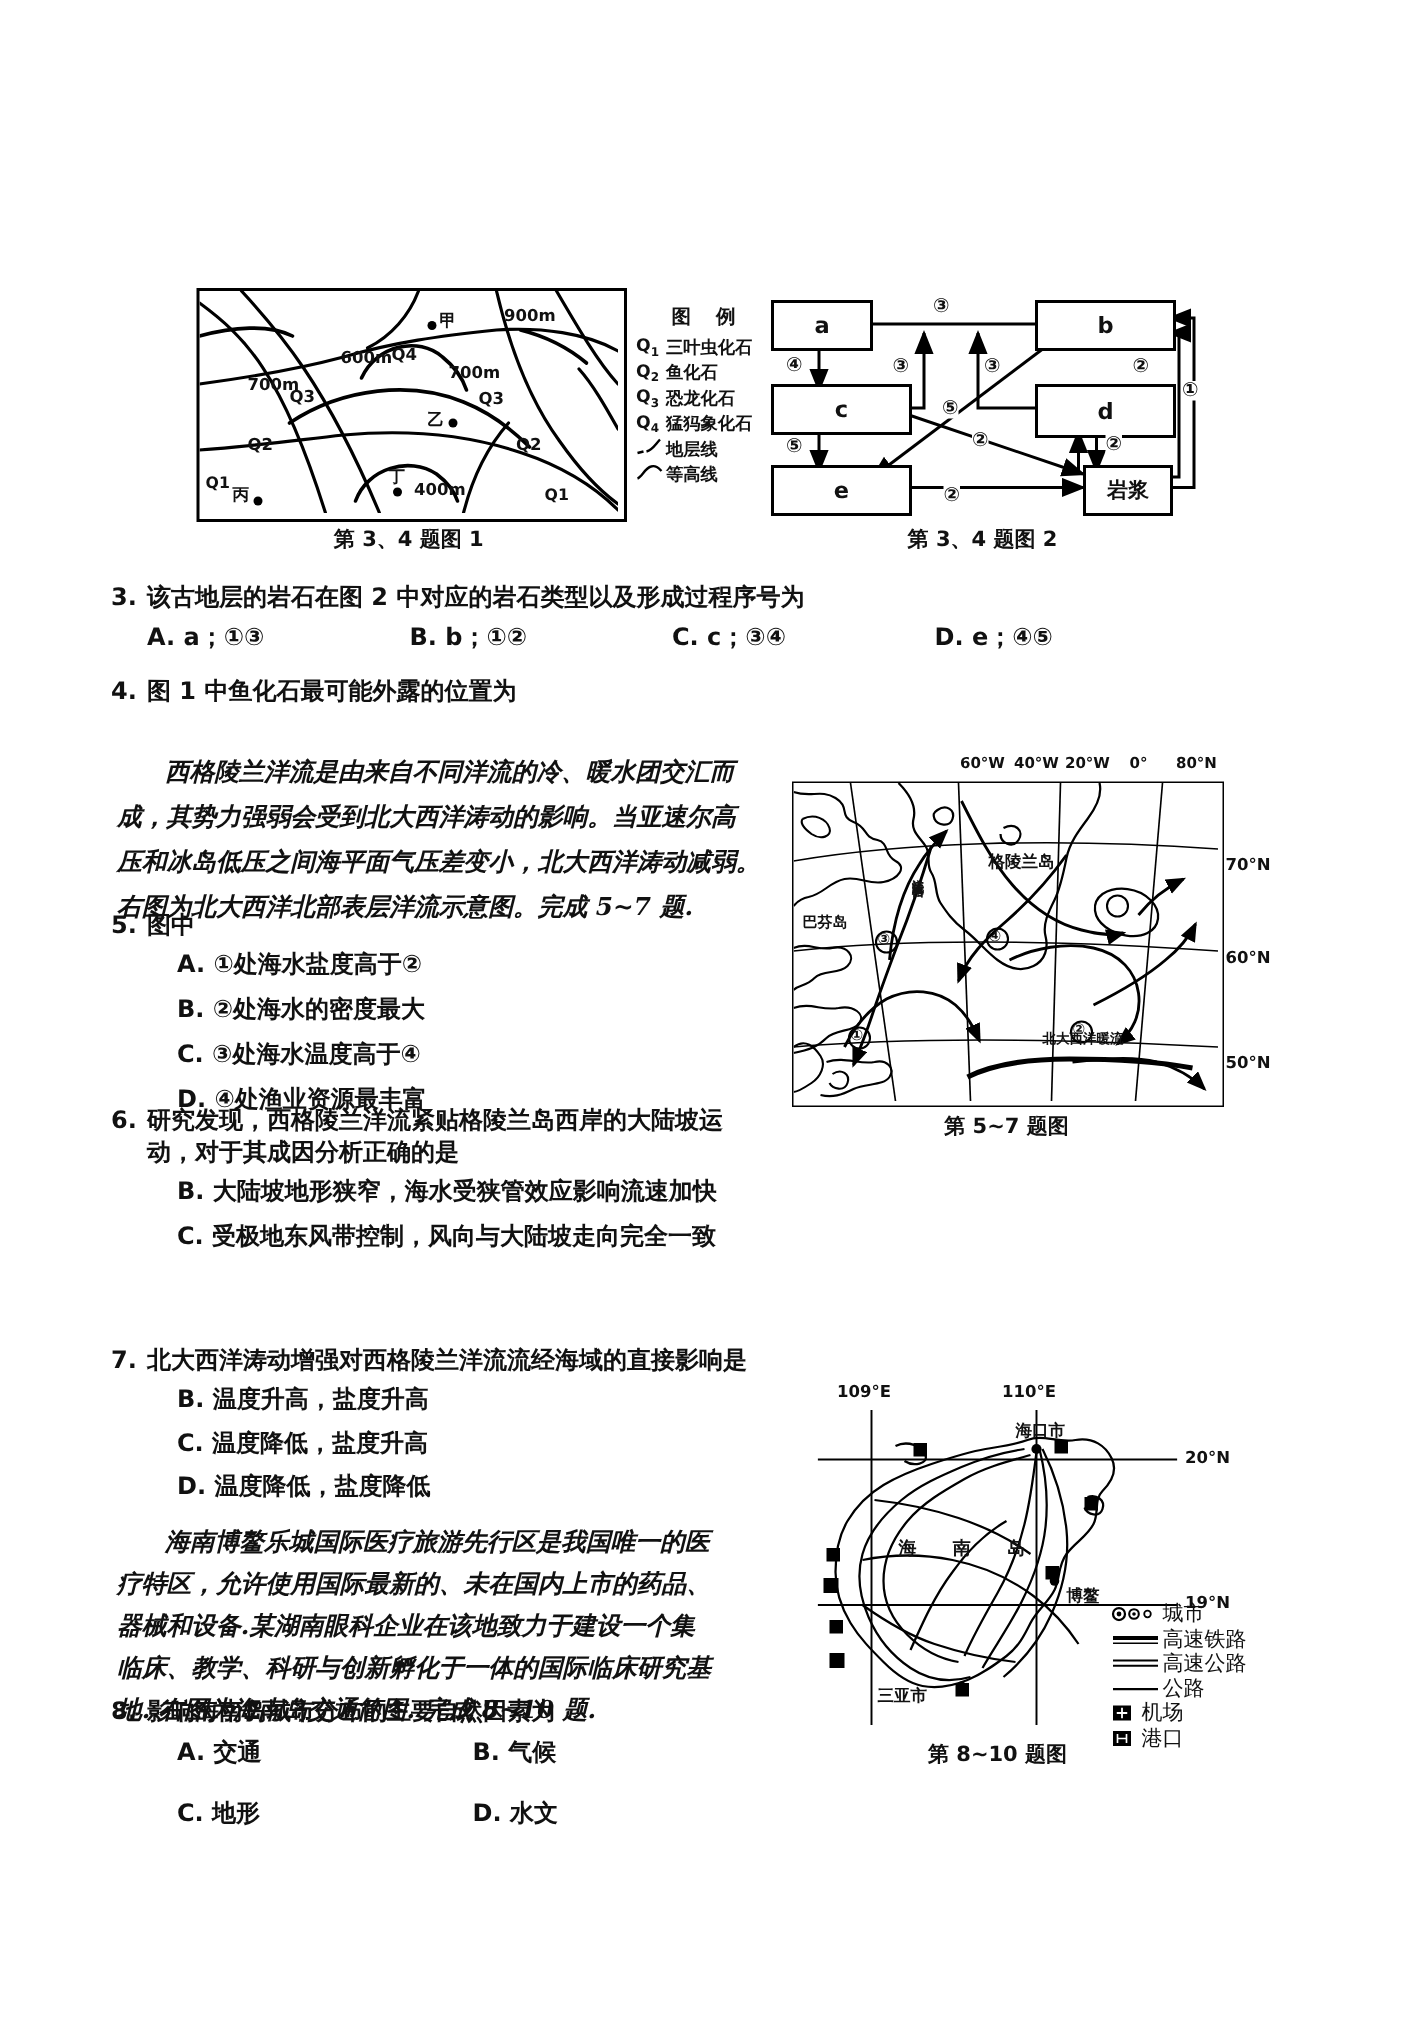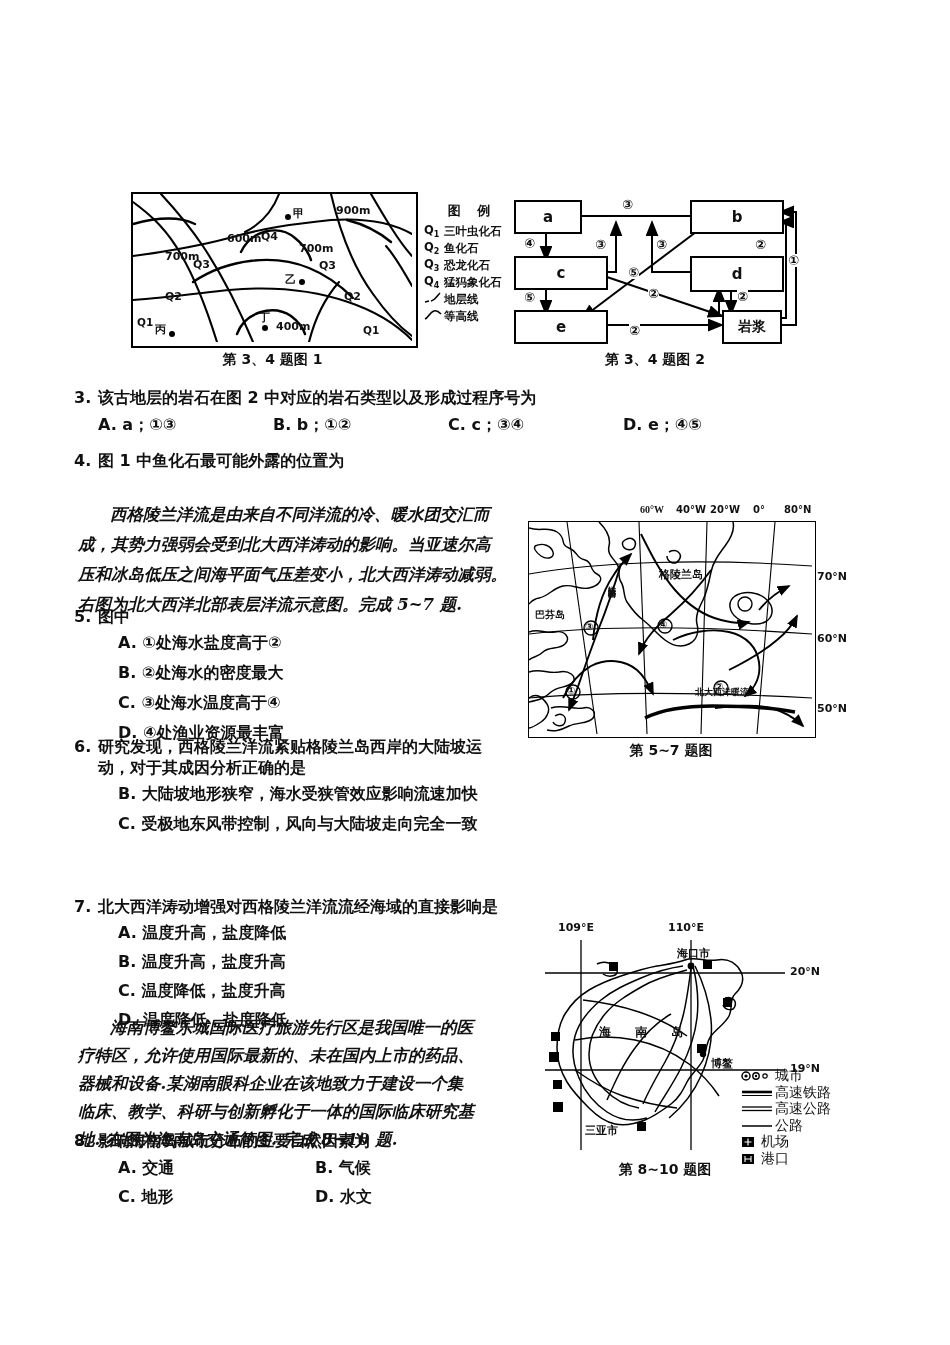--- a/index.html
+++ b/index.html
@@ -254,21 +254,20 @@
       <div>C. 受极地东风带控制，风向与大陆坡走向完全一致</div>
     </div>
   </div>
 
   <div class="abs" style="left:74px;top:897px;width:480px;">
     <div style="display:flex;">
       <span class="qnum stem" style="width:24px;">7.</span>
       <span class="stem">北大西洋涛动增强对西格陵兰洋流流经海域的直接影响是</span>
     </div>
     <div class="opt" style="padding-left:44px;line-height:29px;">
-      <div>A. 温度升高，盐度降低</div>
       <div>B. 温度升高，盐度升高</div>
       <div>C. 温度降低，盐度升高</div>
       <div>D. 温度降低，盐度降低</div>
     </div>
   </div>
 
   <div class="abs lead" style="left:78px;top:1014px;width:450px;line-height:28px;">
     <div style="text-indent:32px;">海南博鳌乐城国际医疗旅游先行区是我国唯一的医</div>
     <div>疗特区，允许使用国际最新的、未在国内上市的药品、</div>
     <div>器械和设备.某湖南眼科企业在该地致力于建设一个集</div>
@@ -278,21 +277,21 @@
 
   <div class="abs" style="left:74px;top:1131px;width:480px;">
     <div style="display:flex;">
       <span class="qnum stem" style="width:24px;">8.</span>
       <span class="stem">影响海南岛城市分布的主要自然因素为</span>
     </div>
     <div style="display:flex;padding-left:44px;margin-top:6px;">
       <span class="opt" style="width:197px;">A. 交通</span>
       <span class="opt">B. 气候</span>
     </div>
-    <div style="display:flex;padding-left:44px;margin-top:8px;">
+    <div style="display:flex;padding-left:44px;margin-top:20px;">
       <span class="opt" style="width:197px;">C. 地形</span>
       <span class="opt">D. 水文</span>
     </div>
   </div>
 
   <div class="abs" id="fig3">
     <svg width="283" height="212" viewBox="0 0 283 212">
       <defs>
         <marker id="ah2" markerWidth="8" markerHeight="8" refX="6" refY="2.8" orient="auto">
           <path d="M0,0 L7,2.8 L0,5.6 z" fill="#000"></path>
@@ -363,21 +362,21 @@
     <span class="f3lab cn" style="left:130px;top:45px;font-size:11px;">格陵兰岛</span>
     <span class="f3lab cn" style="left:6px;top:86px;font-size:10px;">巴芬岛</span>
     <span class="f3lab cn" style="left:76px;top:62px;font-size:8px;writing-mode:vertical-rl;letter-spacing:-1px;">西格陵兰洋流</span>
     <span class="f3lab cn" style="left:166px;top:164px;font-size:9px;">北大西洋暖流</span>
     <span class="f3lab" style="left:56px;top:99px;">③</span>
     <span class="f3lab" style="left:130px;top:97px;">④</span>
     <span class="f3lab" style="left:38px;top:163px;">①</span>
     <span class="f3lab" style="left:186px;top:159px;">②</span>
   </div>
 
-  <span class="abs f3top" style="left:640px;top:504px;font-family:Liberation Serif, serif;">60°W</span>
+  <span class="abs f3top" style="left:640px;top:504px;">60°W</span>
   <span class="abs f3top" style="left:676px;top:504px;">40°W</span>
   <span class="abs f3top" style="left:710px;top:504px;">20°W</span>
   <span class="abs f3top" style="left:753px;top:504px;">0°</span>
   <span class="abs f3top" style="left:784px;top:504px;">80°N</span>
   <span class="abs f3side" style="left:817px;top:570px;">70°N</span>
   <span class="abs f3side" style="left:817px;top:632px;">60°N</span>
   <span class="abs f3side" style="left:817px;top:702px;">50°N</span>
   <div class="abs caption" style="left:528px;top:742px;width:286px;">第 5~7 题图</div>
 
   <div class="abs" id="fig4">

